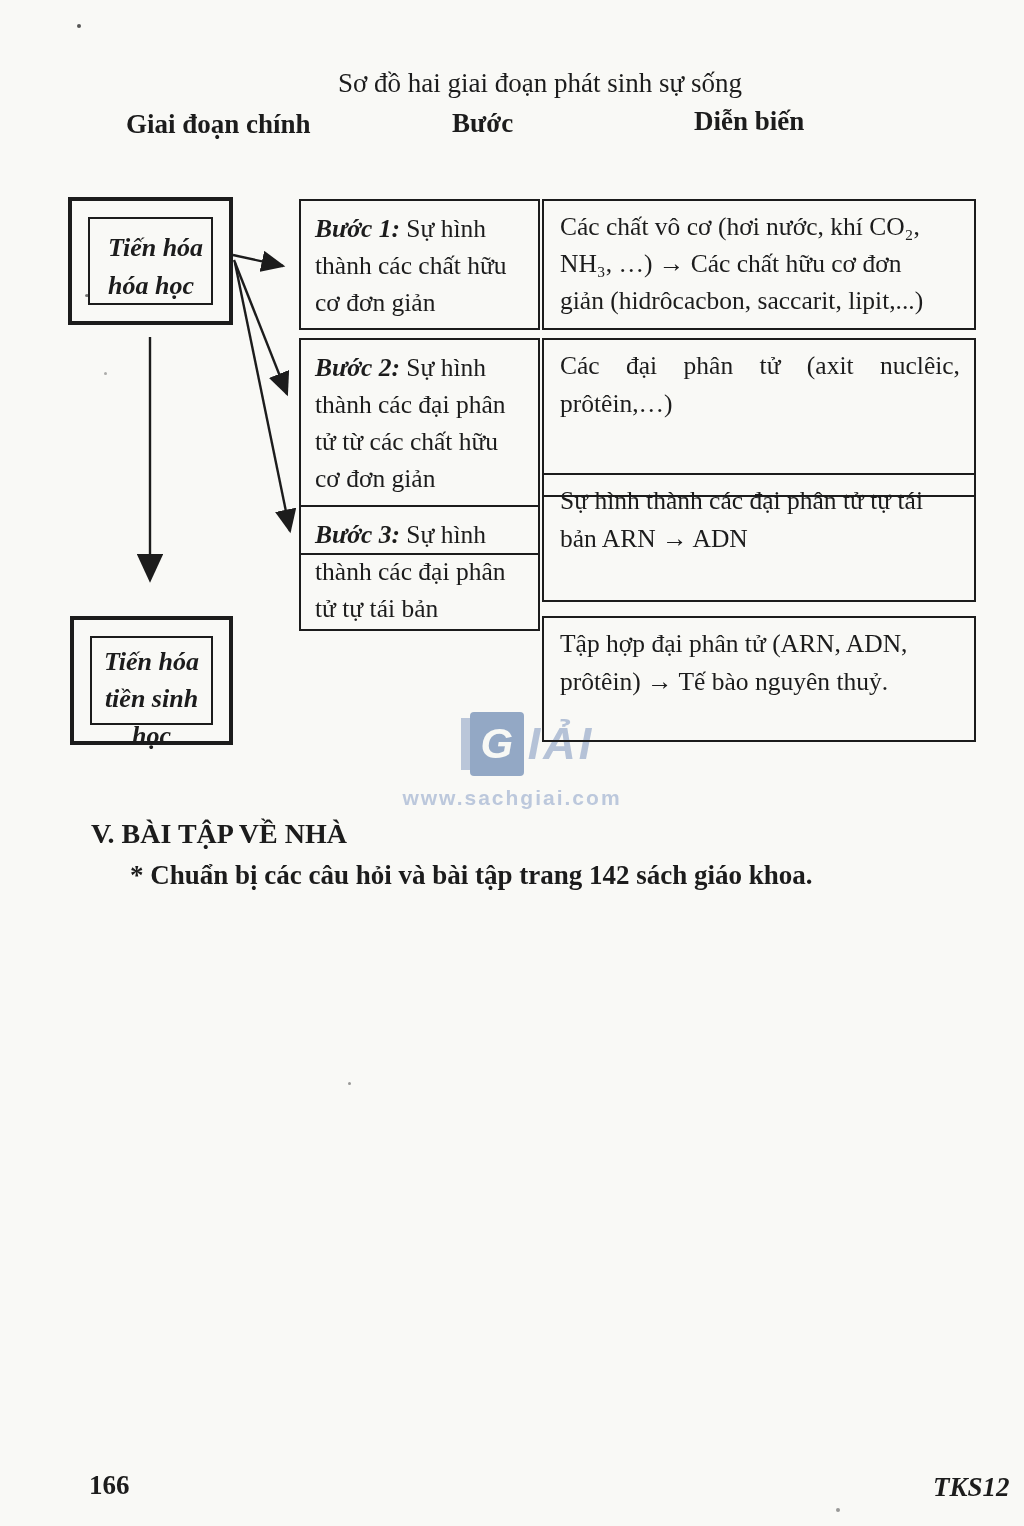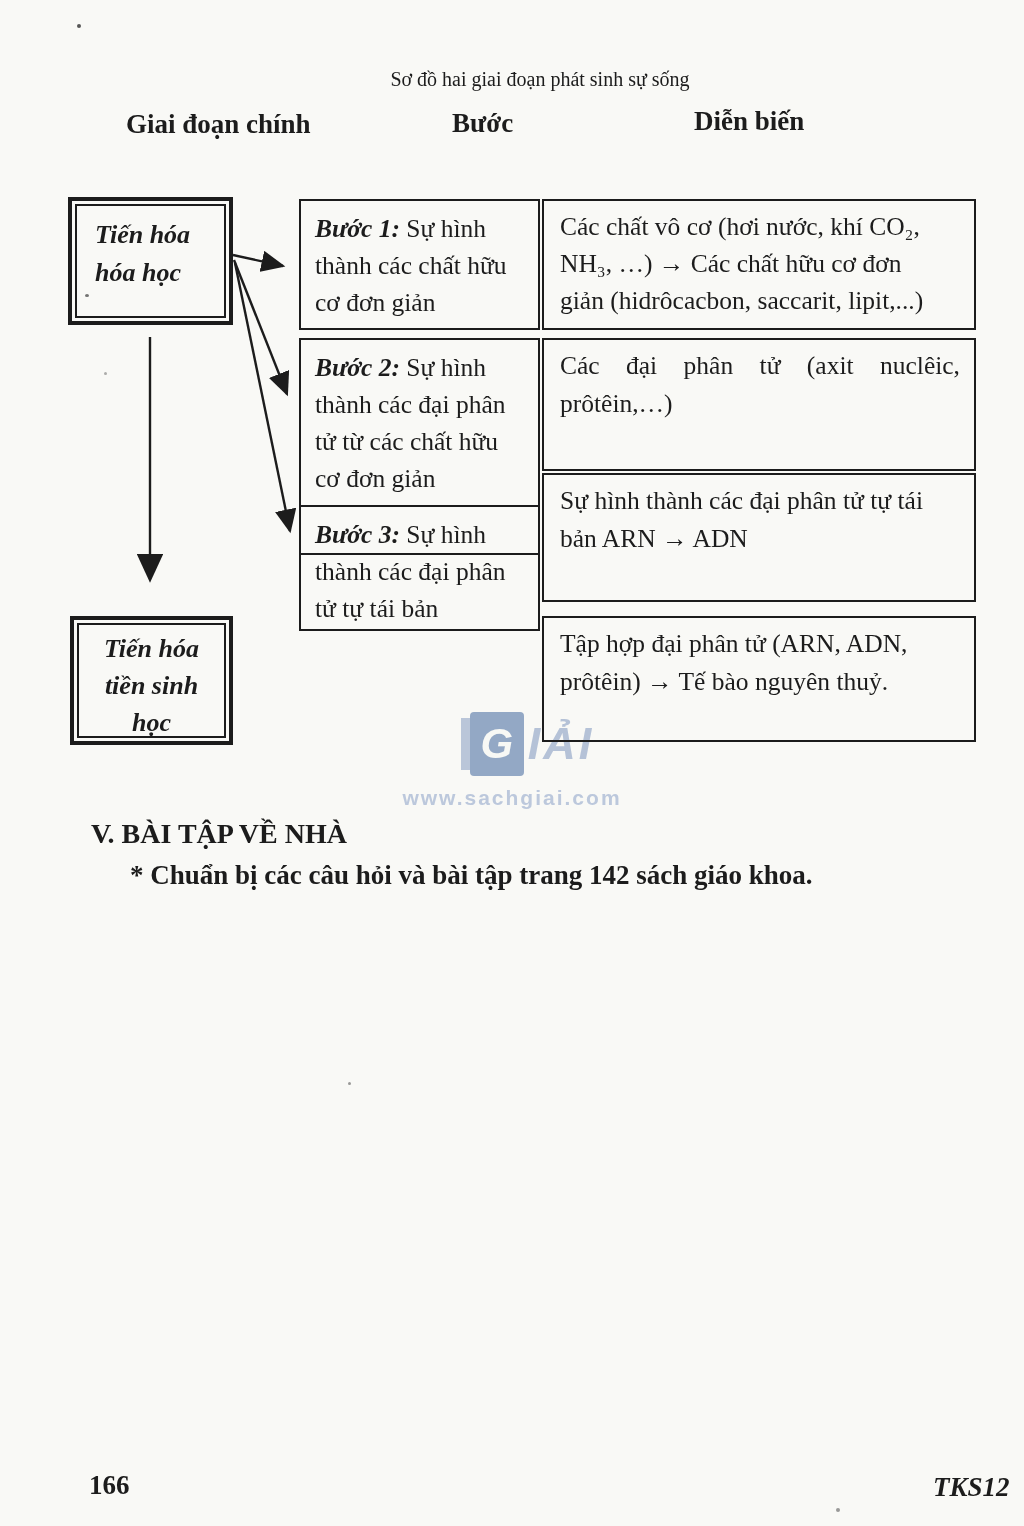--- a/index.html
+++ b/index.html
@@ -7,32 +7,32 @@
     position:relative;
     width:1024px;height:1526px;
     background:#f9f9f6;
     font-family:"Liberation Serif","DejaVu Serif",serif;
     color:#1c1c1c;
     overflow:hidden;
   }
   
   .title{
     position:absolute;left:56px;top:68px;width:968px;
-    text-align:center;font-size:20px;white-space:nowrap;
+    text-align:center;font-size:27px;white-space:nowrap;
   }
   .col-head{position:absolute;font-size:27px;font-weight:bold;white-space:nowrap;}
   .col-head.c1{left:126px;top:109px;}
   .col-head.c2{left:452px;top:108px;}
   .col-head.c3{left:694px;top:106px;}
 
   
   .dbox{
     position:absolute;z-index:3;
     border:4px solid #1c1c1c;
-    padding:3px;background:transparent;
+    padding:16px;background:transparent;
     box-sizing:border-box;
   }
   .dbox .inner{
     border:2px solid #1c1c1c;
     width:100%;height:100%;
     box-sizing:border-box;
     font-weight:bold;font-style:italic;
     font-size:26px;line-height:38px;
   }
   .stage1{left:68px;top:197px;width:165px;height:128px;}
@@ -57,21 +57,21 @@
   .detail{
     position:absolute;z-index:3;box-sizing:border-box;
     border:2.5px solid #1c1c1c;
     font-size:25.5px;line-height:38px;
     padding:7px 14px 0 16px;
     background:transparent;
   }
   .detail .ln{min-height:0;}
   .detail .ln.stretch{text-align:justify;text-align-last:justify;}
   .detail.r1{left:542px;top:199px;width:434px;height:131px;line-height:37px;}
-  .detail.r2{left:542px;top:338px;width:434px;height:133px;}
+  .detail.r2{left:542px;top:338px;width:434px;height:159px;}
   .detail.r3{left:542px;top:473px;width:434px;height:129px;}
   .detail.r4{left:542px;top:616px;width:434px;height:126px;}
 
   
   #arrows{position:absolute;left:0;top:0;z-index:2;}
 
   
   .wm{position:absolute;left:0;top:712px;width:1024px;z-index:1;}
   .wm-row{
     display:flex;align-items:center;justify-content:center;

